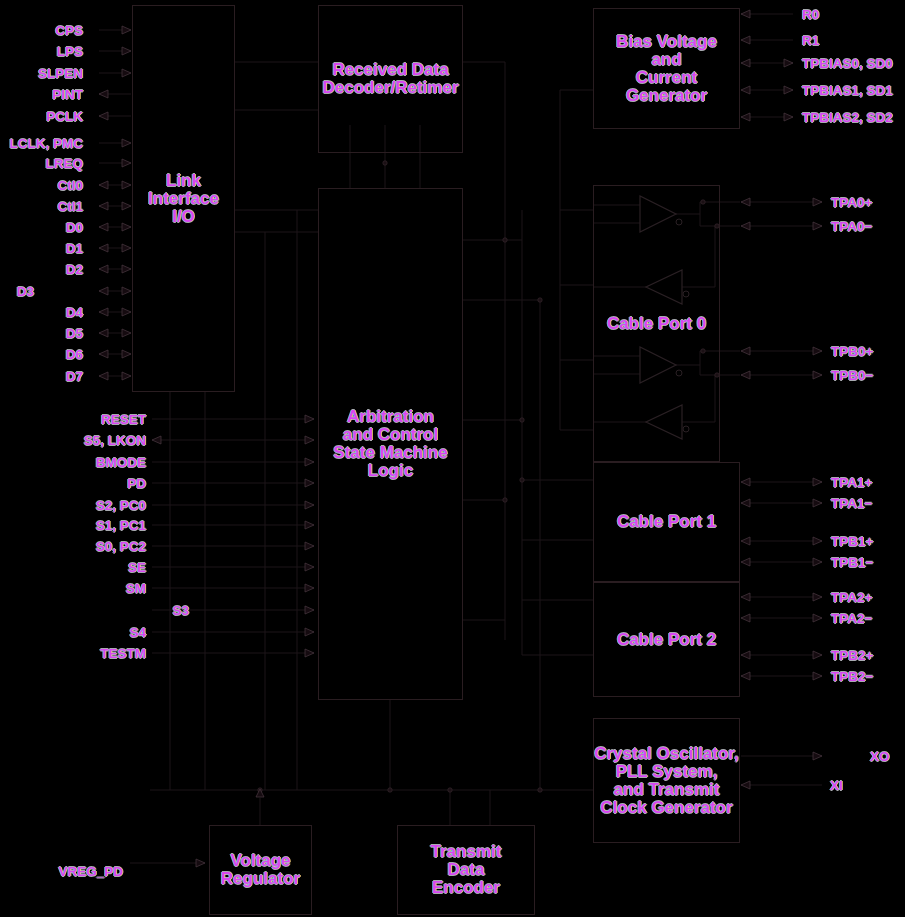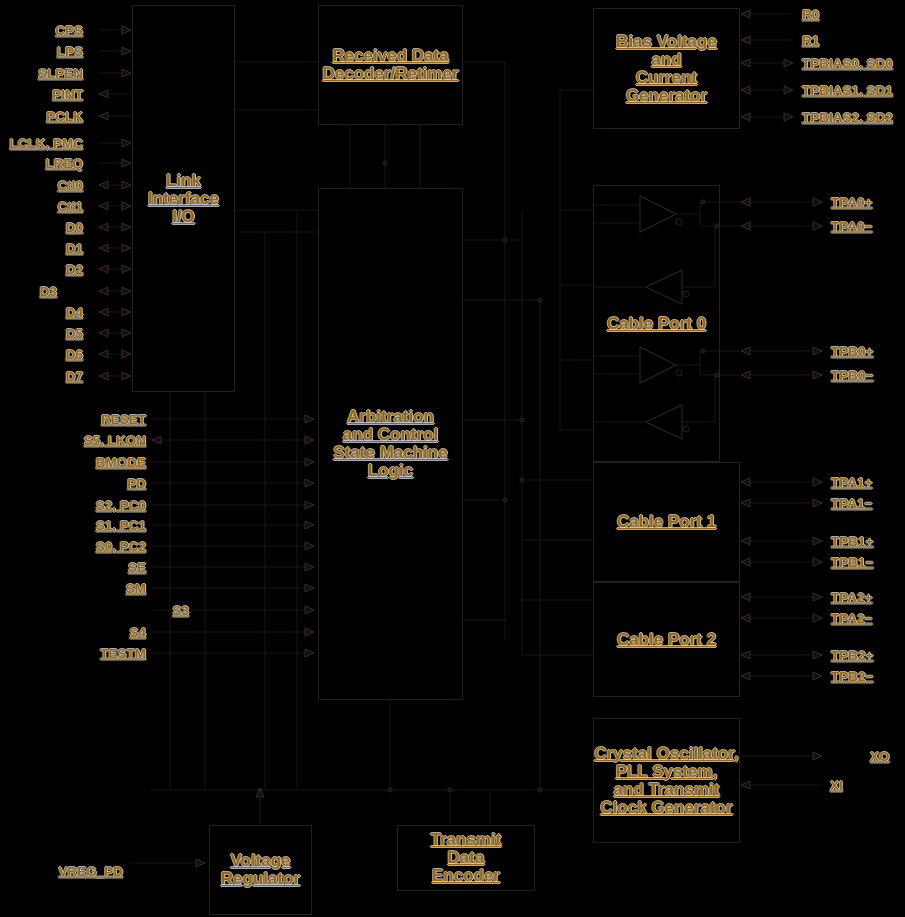--- a/index.html
+++ b/index.html
@@ -14,27 +14,26 @@
   .tri{fill:none;stroke:#2a2024;stroke-width:1.2;}
   .bub{fill:none;stroke:#2a2024;stroke-width:1;}
   .box{
     position:absolute;border:1px solid #2a1d21;box-sizing:border-box;
     display:flex;align-items:center;justify-content:center;text-align:center;
   }
   .lbl{
     font-weight:bold;font-size:17px;line-height:18px;white-space:pre-line;
   }
   .outlined{
-    color:#a16207;
+    color:#d946ef;
     text-shadow:
       -1px 0 0 rgba(125,196,255,0.85),
        1px 0 0 rgba(255,211,126,0.85),
        0 -1px 0 rgba(210,214,220,0.80),
        0  1px 0 rgba(210,214,220,0.80);
-    text-decoration: underline;
   }
   .pin-label{
     position:absolute;font-size:13.5px;font-weight:bold;white-space:nowrap;
     transform:translateY(-50%);
   }
 </style>
 </head>
 <body>
 
 <div id="canvas">
@@ -245,21 +244,21 @@
         <line x1="130" y1="863" x2="205" y2="863" class="wire"></line>
         <polygon points="205,863 196,859 196,867" class="head"></polygon>
       </g>
   </svg>
   <div id="boxes-layer">
       <div class="box" style="left: 132px; top: 5px; width: 103px; height: 387px;">
         <span class="lbl outlined">Link
 Interface
 I/O</span>
       </div>
-      <div class="box" style="left: 318px; top: 5px; width: 145px; height: 120px;">
+      <div class="box" style="left: 318px; top: 5px; width: 145px; height: 148px;">
         <span class="lbl outlined">Received Data
 Decoder/Retimer</span>
       </div>
       <div class="box" style="left: 318px; top: 188px; width: 145px; height: 512px;">
         <span class="lbl outlined">Arbitration
 and Control
 State Machine
 Logic</span>
       </div>
       <div class="box" style="left: 593px; top: 8px; width: 147px; height: 121px;">
@@ -280,40 +279,40 @@
       <div class="box" style="left: 593px; top: 718px; width: 147px; height: 125px;">
         <span class="lbl outlined">Crystal Oscillator,
 PLL System,
 and Transmit
 Clock Generator</span>
       </div>
       <div class="box" style="left: 209px; top: 825px; width: 103px; height: 90px;">
         <span class="lbl outlined">Voltage
 Regulator</span>
       </div>
-      <div class="box" style="left: 397px; top: 825px; width: 138px; height: 66px;">
+      <div class="box" style="left: 397px; top: 825px; width: 138px; height: 90px;">
         <span class="lbl outlined">Transmit
 Data
 Encoder</span>
       </div>
     </div>
   <div id="pins-layer">
       <div class="pin-label outlined" style="right: 822px; top: 30px;">CPS</div>
       <div class="pin-label outlined" style="right: 822px; top: 51px;">LPS</div>
       <div class="pin-label outlined" style="right: 822px; top: 73px;">SLPEN</div>
       <div class="pin-label outlined" style="right: 822px; top: 94px;">PINT</div>
       <div class="pin-label outlined" style="right: 822px; top: 116px;">PCLK</div>
       <div class="pin-label outlined" style="right: 822px; top: 143px;">LCLK, PMC</div>
       <div class="pin-label outlined" style="right: 822px; top: 163px;">LREQ</div>
       <div class="pin-label outlined" style="right: 822px; top: 185px;">Ctl0</div>
       <div class="pin-label outlined" style="right: 822px; top: 206px;">Ctl1</div>
       <div class="pin-label outlined" style="right: 822px; top: 227px;">D0</div>
       <div class="pin-label outlined" style="right: 822px; top: 248px;">D1</div>
       <div class="pin-label outlined" style="right: 822px; top: 269px;">D2</div>
-      <div class="pin-label outlined" style="right: 848px; top: 291px;">D3</div>
+      <div class="pin-label outlined" style="right: 871px; top: 291px;">D3</div>
       <div class="pin-label outlined" style="right: 822px; top: 312px;">D4</div>
       <div class="pin-label outlined" style="right: 822px; top: 333px;">D5</div>
       <div class="pin-label outlined" style="right: 822px; top: 354px;">D6</div>
       <div class="pin-label outlined" style="right: 822px; top: 376px;">D7</div>
       <div class="pin-label outlined" style="right: 759px; top: 419px;">RESET</div>
       <div class="pin-label outlined" style="right: 759px; top: 440px;">S5, LKON</div>
       <div class="pin-label outlined" style="right: 759px; top: 462px;">BMODE</div>
       <div class="pin-label outlined" style="right: 759px; top: 483px;">PD</div>
       <div class="pin-label outlined" style="right: 759px; top: 505px;">S2, PC0</div>
       <div class="pin-label outlined" style="right: 759px; top: 525px;">S1, PC1</div>

